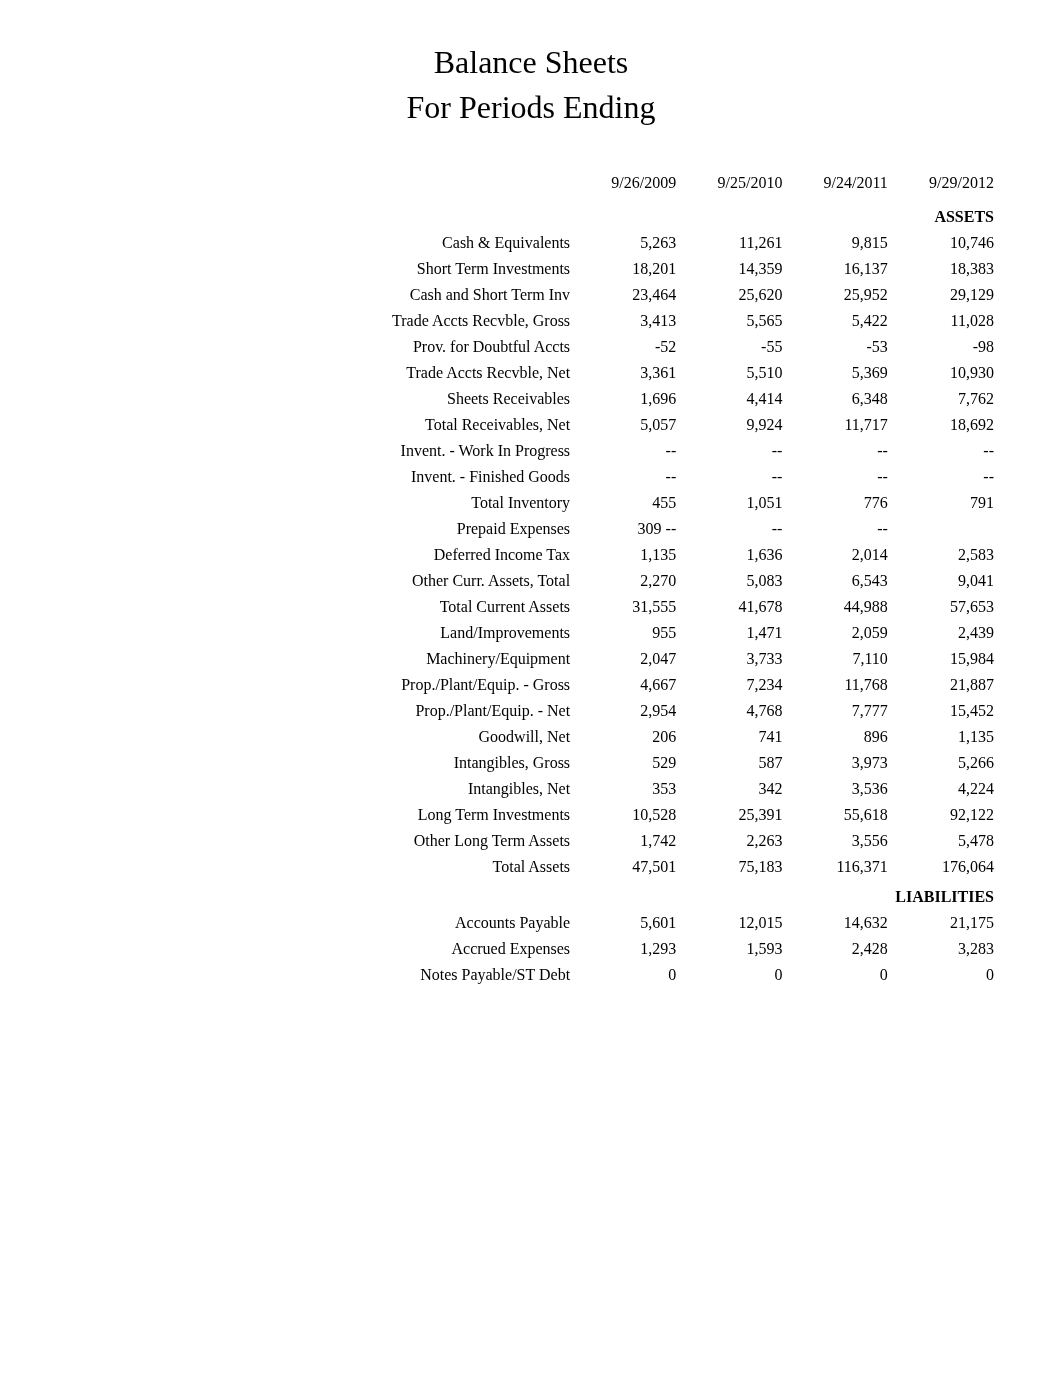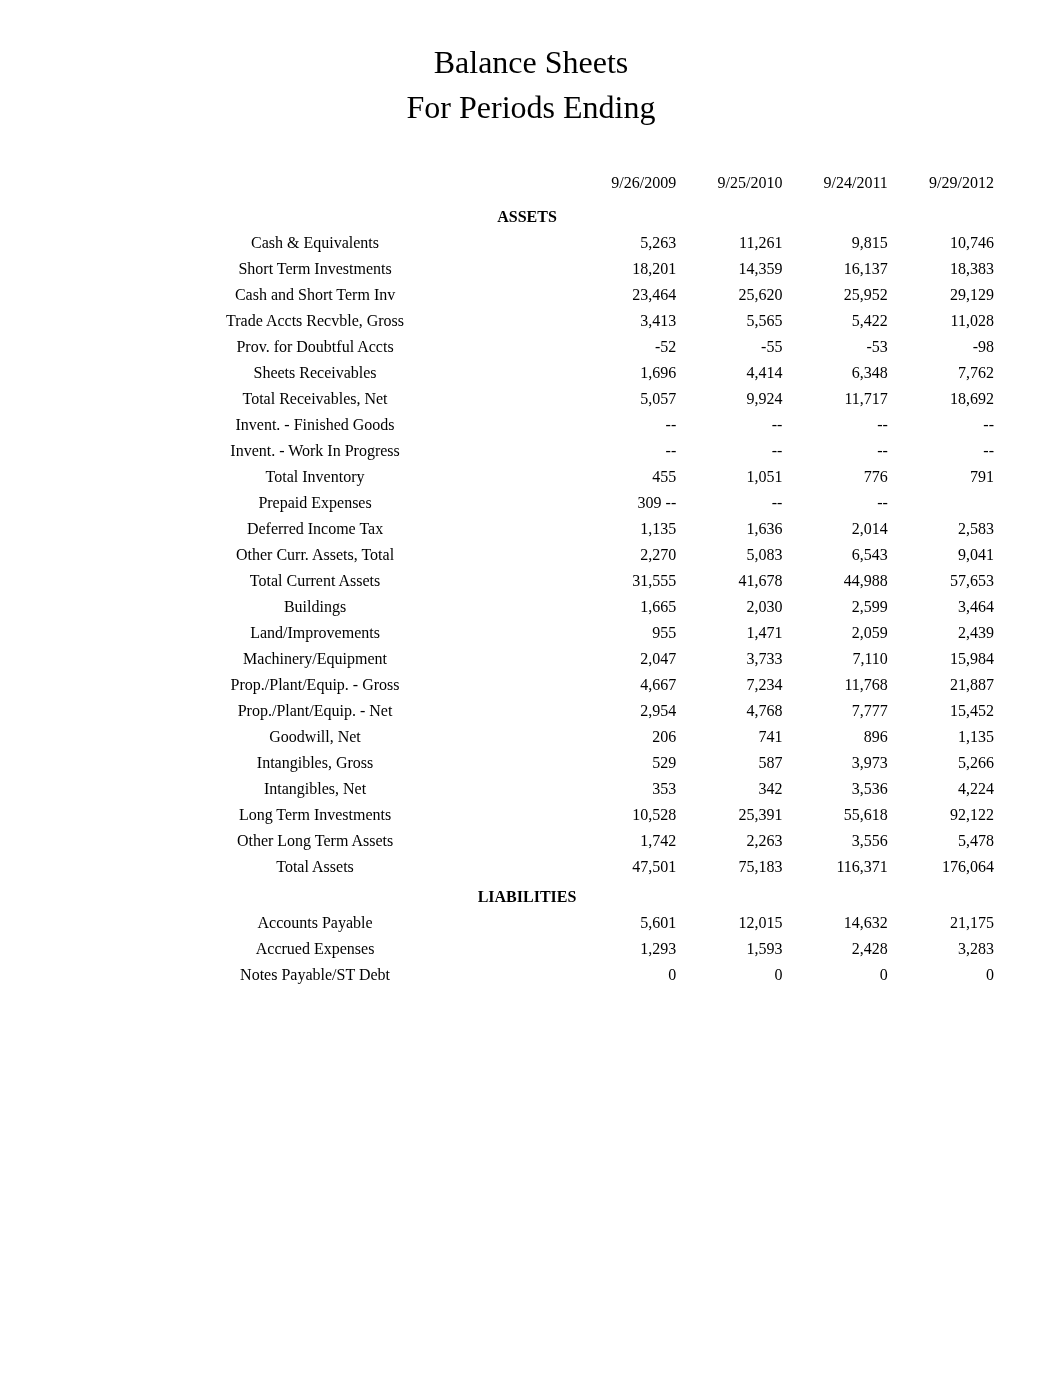--- a/index.html
+++ b/index.html
@@ -24,21 +24,21 @@
       width: 100%;
       border-collapse: collapse;
       font-size: 16px;
       margin-top: 35px;
     }
     th, td {
       padding: 4px 8px;
       text-align: right;
     }
     td.label-col {
-      text-align: center;
+      text-align: right;
       padding-left: 0;
       width: 55%;
     }
     thead th {
       font-weight: normal;
       padding-bottom: 8px;
     }
     .section-header td {
       font-weight: bold;
       padding-top: 8px;
@@ -97,42 +97,49 @@
         <td>11,028</td>
       </tr>
       <tr>
         <td class="label-col">Prov. for Doubtful Accts</td>
         <td>-52</td>
         <td>-55</td>
         <td>-53</td>
         <td>-98</td>
       </tr>
       <tr>
+        <td class="label-col">Trade Accts Recvble, Net</td>
+        <td>3,361</td>
+        <td>5,510</td>
+        <td>5,369</td>
+        <td>10,930</td>
+      </tr>
+      <tr>
         <td class="label-col">Sheets Receivables</td>
         <td>1,696</td>
         <td>4,414</td>
         <td>6,348</td>
         <td>7,762</td>
       </tr>
       <tr>
         <td class="label-col">Total Receivables, Net</td>
         <td>5,057</td>
         <td>9,924</td>
         <td>11,717</td>
         <td>18,692</td>
       </tr>
       <tr>
+        <td class="label-col">Invent. - Work In Progress</td>
+        <td>--</td>
+        <td>--</td>
+        <td>--</td>
+        <td>--</td>
+      </tr>
+      <tr>
         <td class="label-col">Invent. - Finished Goods</td>
-        <td>--</td>
-        <td>--</td>
-        <td>--</td>
-        <td>--</td>
-      </tr>
-      <tr>
-        <td class="label-col">Invent. - Work In Progress</td>
         <td>--</td>
         <td>--</td>
         <td>--</td>
         <td>--</td>
       </tr>
       <tr>
         <td class="label-col">Total Inventory</td>
         <td>455</td>
         <td>1,051</td>
         <td>776</td>
@@ -160,27 +167,20 @@
         <td>9,041</td>
       </tr>
       <tr>
         <td class="label-col">Total Current Assets</td>
         <td>31,555</td>
         <td>41,678</td>
         <td>44,988</td>
         <td>57,653</td>
       </tr>
       <tr>
-        <td class="label-col">Buildings</td>
-        <td>1,665</td>
-        <td>2,030</td>
-        <td>2,599</td>
-        <td>3,464</td>
-      </tr>
-      <tr>
         <td class="label-col">Land/Improvements</td>
         <td>955</td>
         <td>1,471</td>
         <td>2,059</td>
         <td>2,439</td>
       </tr>
       <tr>
         <td class="label-col">Machinery/Equipment</td>
         <td>2,047</td>
         <td>3,733</td>

